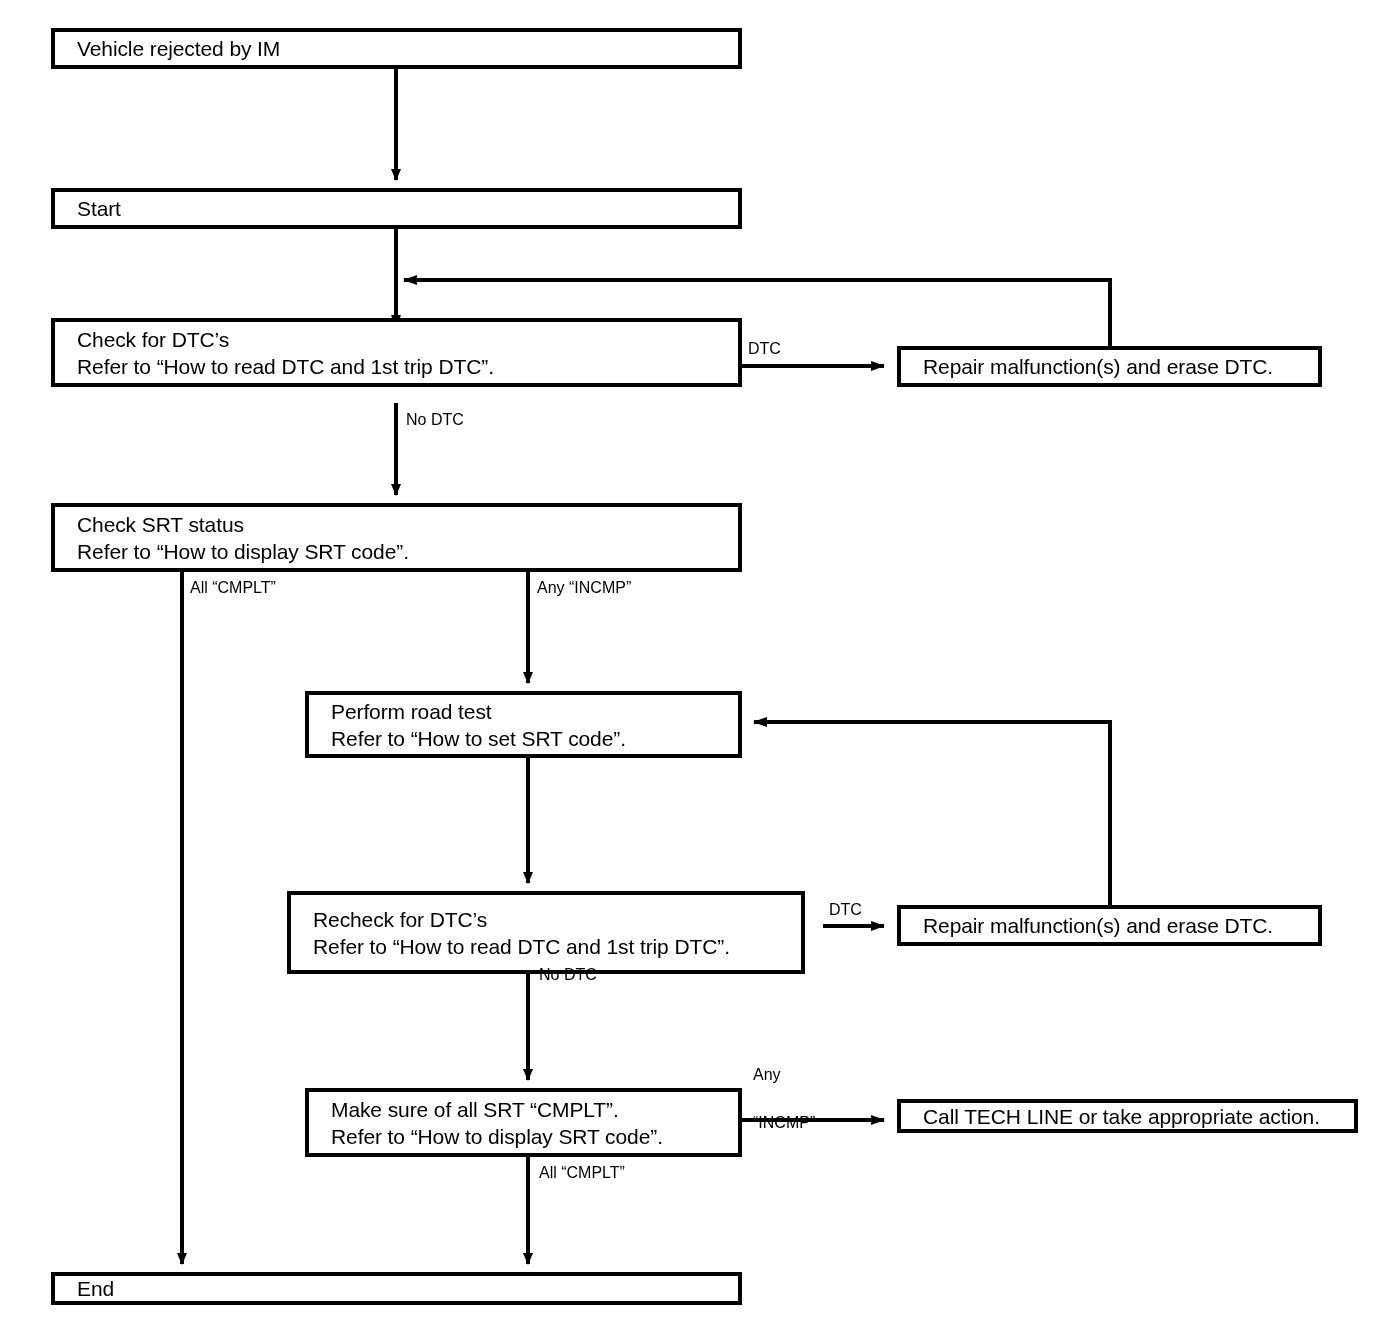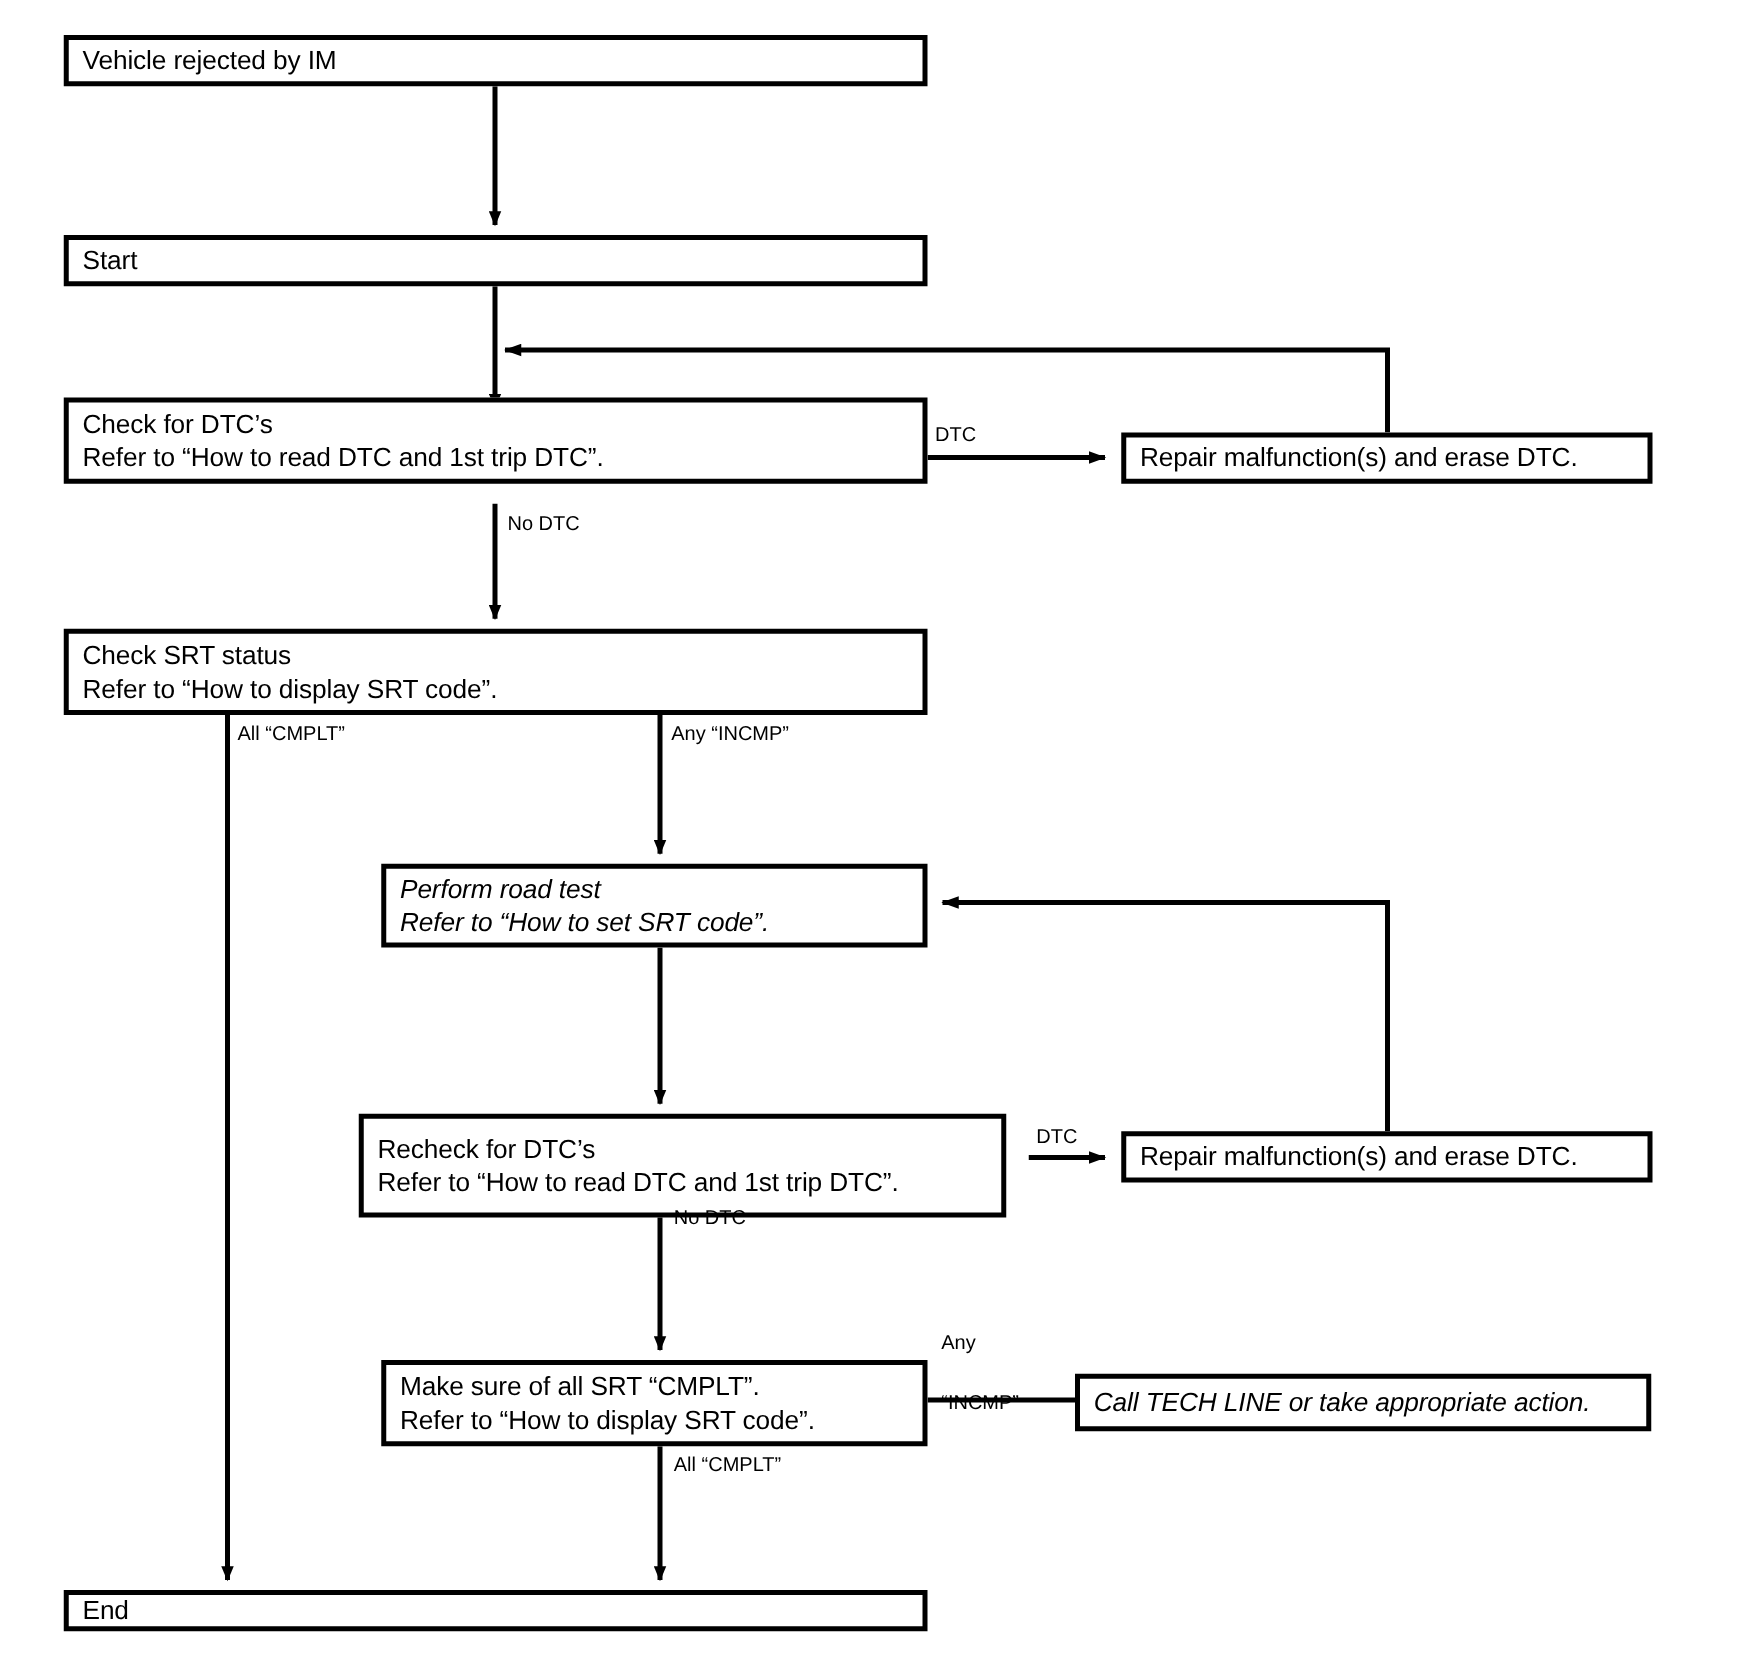--- a/index.html
+++ b/index.html
@@ -25,21 +25,21 @@
     height: 1338px;
   }
   .node {
     position: absolute;
     box-sizing: border-box;
     border: 4px solid #000000;
     background: #ffffff;
     display: flex;
     flex-direction: column;
     justify-content: center;
-    padding-left: 11px;
+    padding-left: 22px;
     z-index: 2;
   }
   .node .line {
     font-size: 21px;
     line-height: 27px;
     color: #000000;
     white-space: nowrap;
     letter-spacing: -0.1px;
   }
   .edge-label {
@@ -114,40 +114,40 @@
 
   <div class="node" style="left:897px; top:346px; width:425px; height:41px;">
     <div class="line">Repair malfunction(s) and erase DTC.</div>
   </div>
 
   <div class="node" style="left:51px; top:503px; width:691px; height:69px;">
     <div class="line">Check SRT status</div>
     <div class="line">Refer to “How to display SRT code”.</div>
   </div>
 
-  <div class="node" style="left:305px; top:691px; width:437px; height:67px;font-style:italic;">
+  <div class="node" style="left:305px; top:691px; width:437px; height:67px;">
     <div class="line">Perform road test</div>
     <div class="line">Refer to “How to set SRT code”.</div>
   </div>
 
   <div class="node" style="left:287px; top:891px; width:518px; height:83px;">
     <div class="line">Recheck for DTC’s</div>
     <div class="line">Refer to “How to read DTC and 1st trip DTC”.</div>
   </div>
 
   <div class="node" style="left:897px; top:905px; width:425px; height:41px;">
     <div class="line">Repair malfunction(s) and erase DTC.</div>
   </div>
 
   <div class="node" style="left:305px; top:1088px; width:437px; height:69px;">
     <div class="line">Make sure of all SRT “CMPLT”.</div>
     <div class="line">Refer to “How to display SRT code”.</div>
   </div>
 
-  <div class="node" style="left:860px; top:1099px; width:461px; height:46px;font-style:italic;">
+  <div class="node" style="left:897px; top:1099px; width:461px; height:34px;">
     <div class="line">Call TECH LINE or take appropriate action.</div>
   </div>
 
   <div class="node" style="left:51px; top:1272px; width:691px; height:33px;">
     <div class="line">End</div>
   </div>
 
   <div class="edge-label" style="left:748px; top:336px;">DTC</div>
   <div class="edge-label" style="left:406px; top:407px;">No DTC</div>
   <div class="edge-label" style="left:190px; top:575px;">All “CMPLT”</div>

